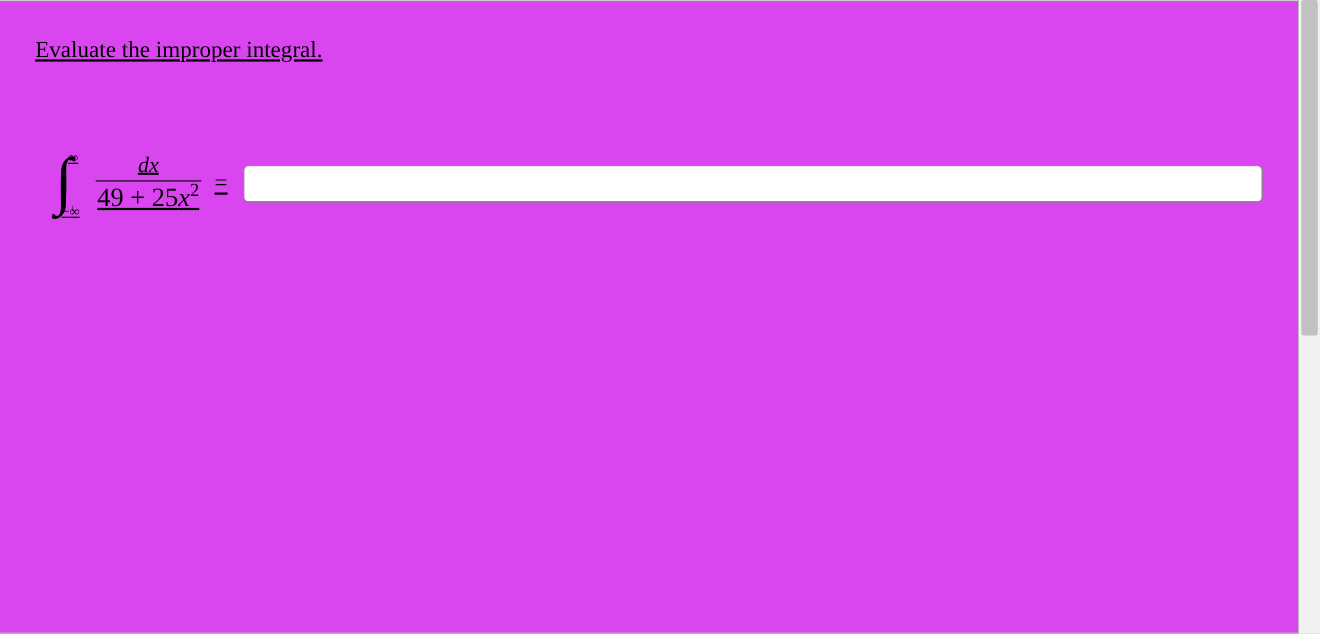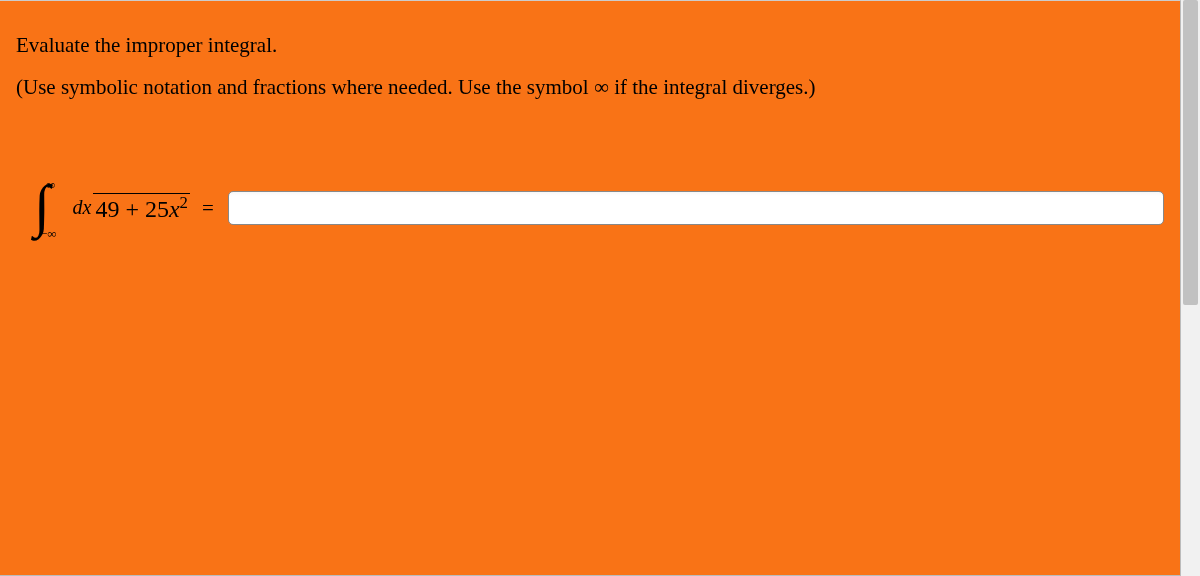--- a/index.html
+++ b/index.html
@@ -14,23 +14,24 @@
       height: 576px;
       position: relative;
       overflow: hidden;
     }
     .page-border {
       border-top: 1px solid #ccc;
       border-right: 1px solid #bbb;
       border-bottom: 1px solid #bbb;
       width: 1181px;
       height: 576px;
-      background: #f97316;
+      background: #d946ef;
       position: relative;
-      padding: 28px 16px;
+      padding: 28px 32px;
+      text-decoration: underline;
     }
     .scrollbar {
       position: absolute;
       right: 0;
       top: 0;
       width: 19px;
       height: 576px;
       background: #f1f1f1;
     }
     .scrollbar-thumb {
@@ -82,21 +83,21 @@
       position: relative;
       top: -4px;
     }
     .limit-lower {
       position: relative;
       bottom: -6px;
       left: -6px;
     }
     .fraction {
       display: inline-flex;
-      flex-direction: row;
+      flex-direction: column;
       align-items: center;
       margin-left: 8px;
       font-style: italic;
     }
     .fraction .num {
       padding: 0 2px 2px;
       font-size: 20px;
     }
     .fraction .den {
       border-top: 1.3px solid #000;
@@ -126,21 +127,20 @@
       font-size: 0.7em;
       vertical-align: super;
       line-height: 0;
     }
   </style>
 </head>
 <body>
 
 <div class="page-border">
   <p class="text-line">Evaluate the improper integral.</p>
-  <p class="text-line">(Use symbolic notation and fractions where needed. Use the symbol ∞ if the integral diverges.)</p>
 
   <div class="equation-row">
     <div class="integral-group">
       <span class="integral-symbol">∫</span>
       <span class="limits">
         <span class="limit-upper">∞</span>
         <span class="limit-lower">−∞</span>
       </span>
       <span class="fraction">
         <span class="num">dx</span>

